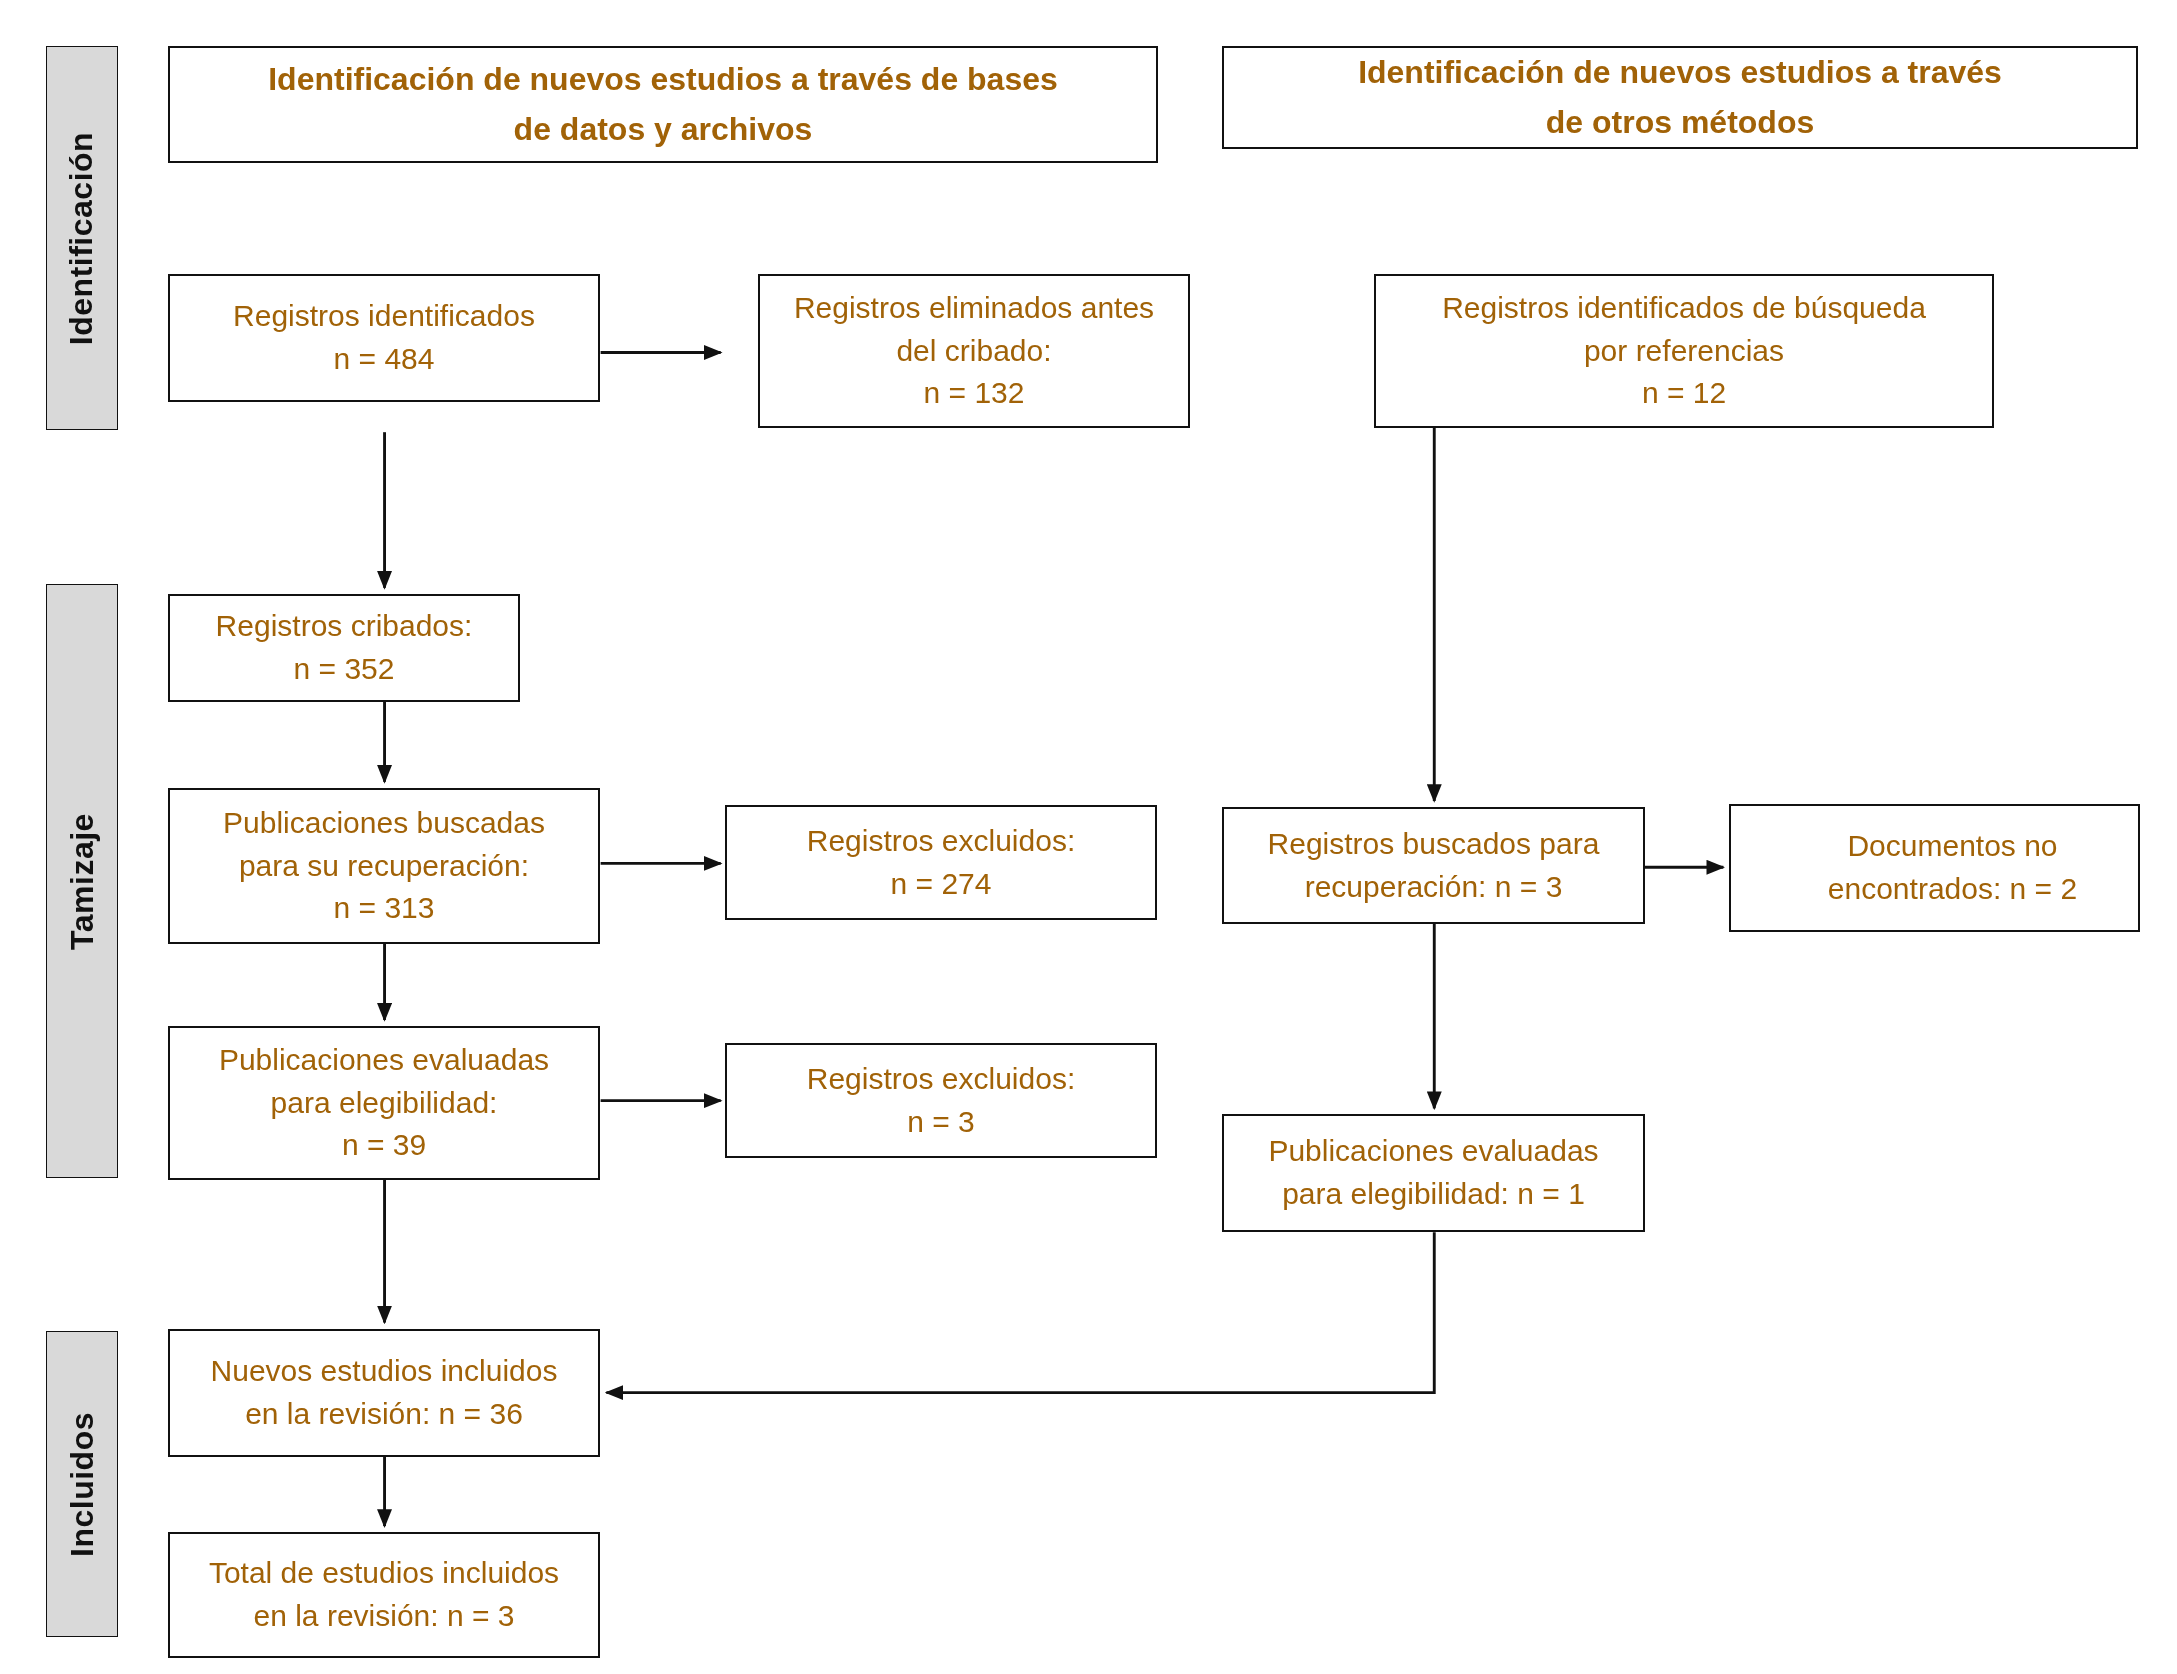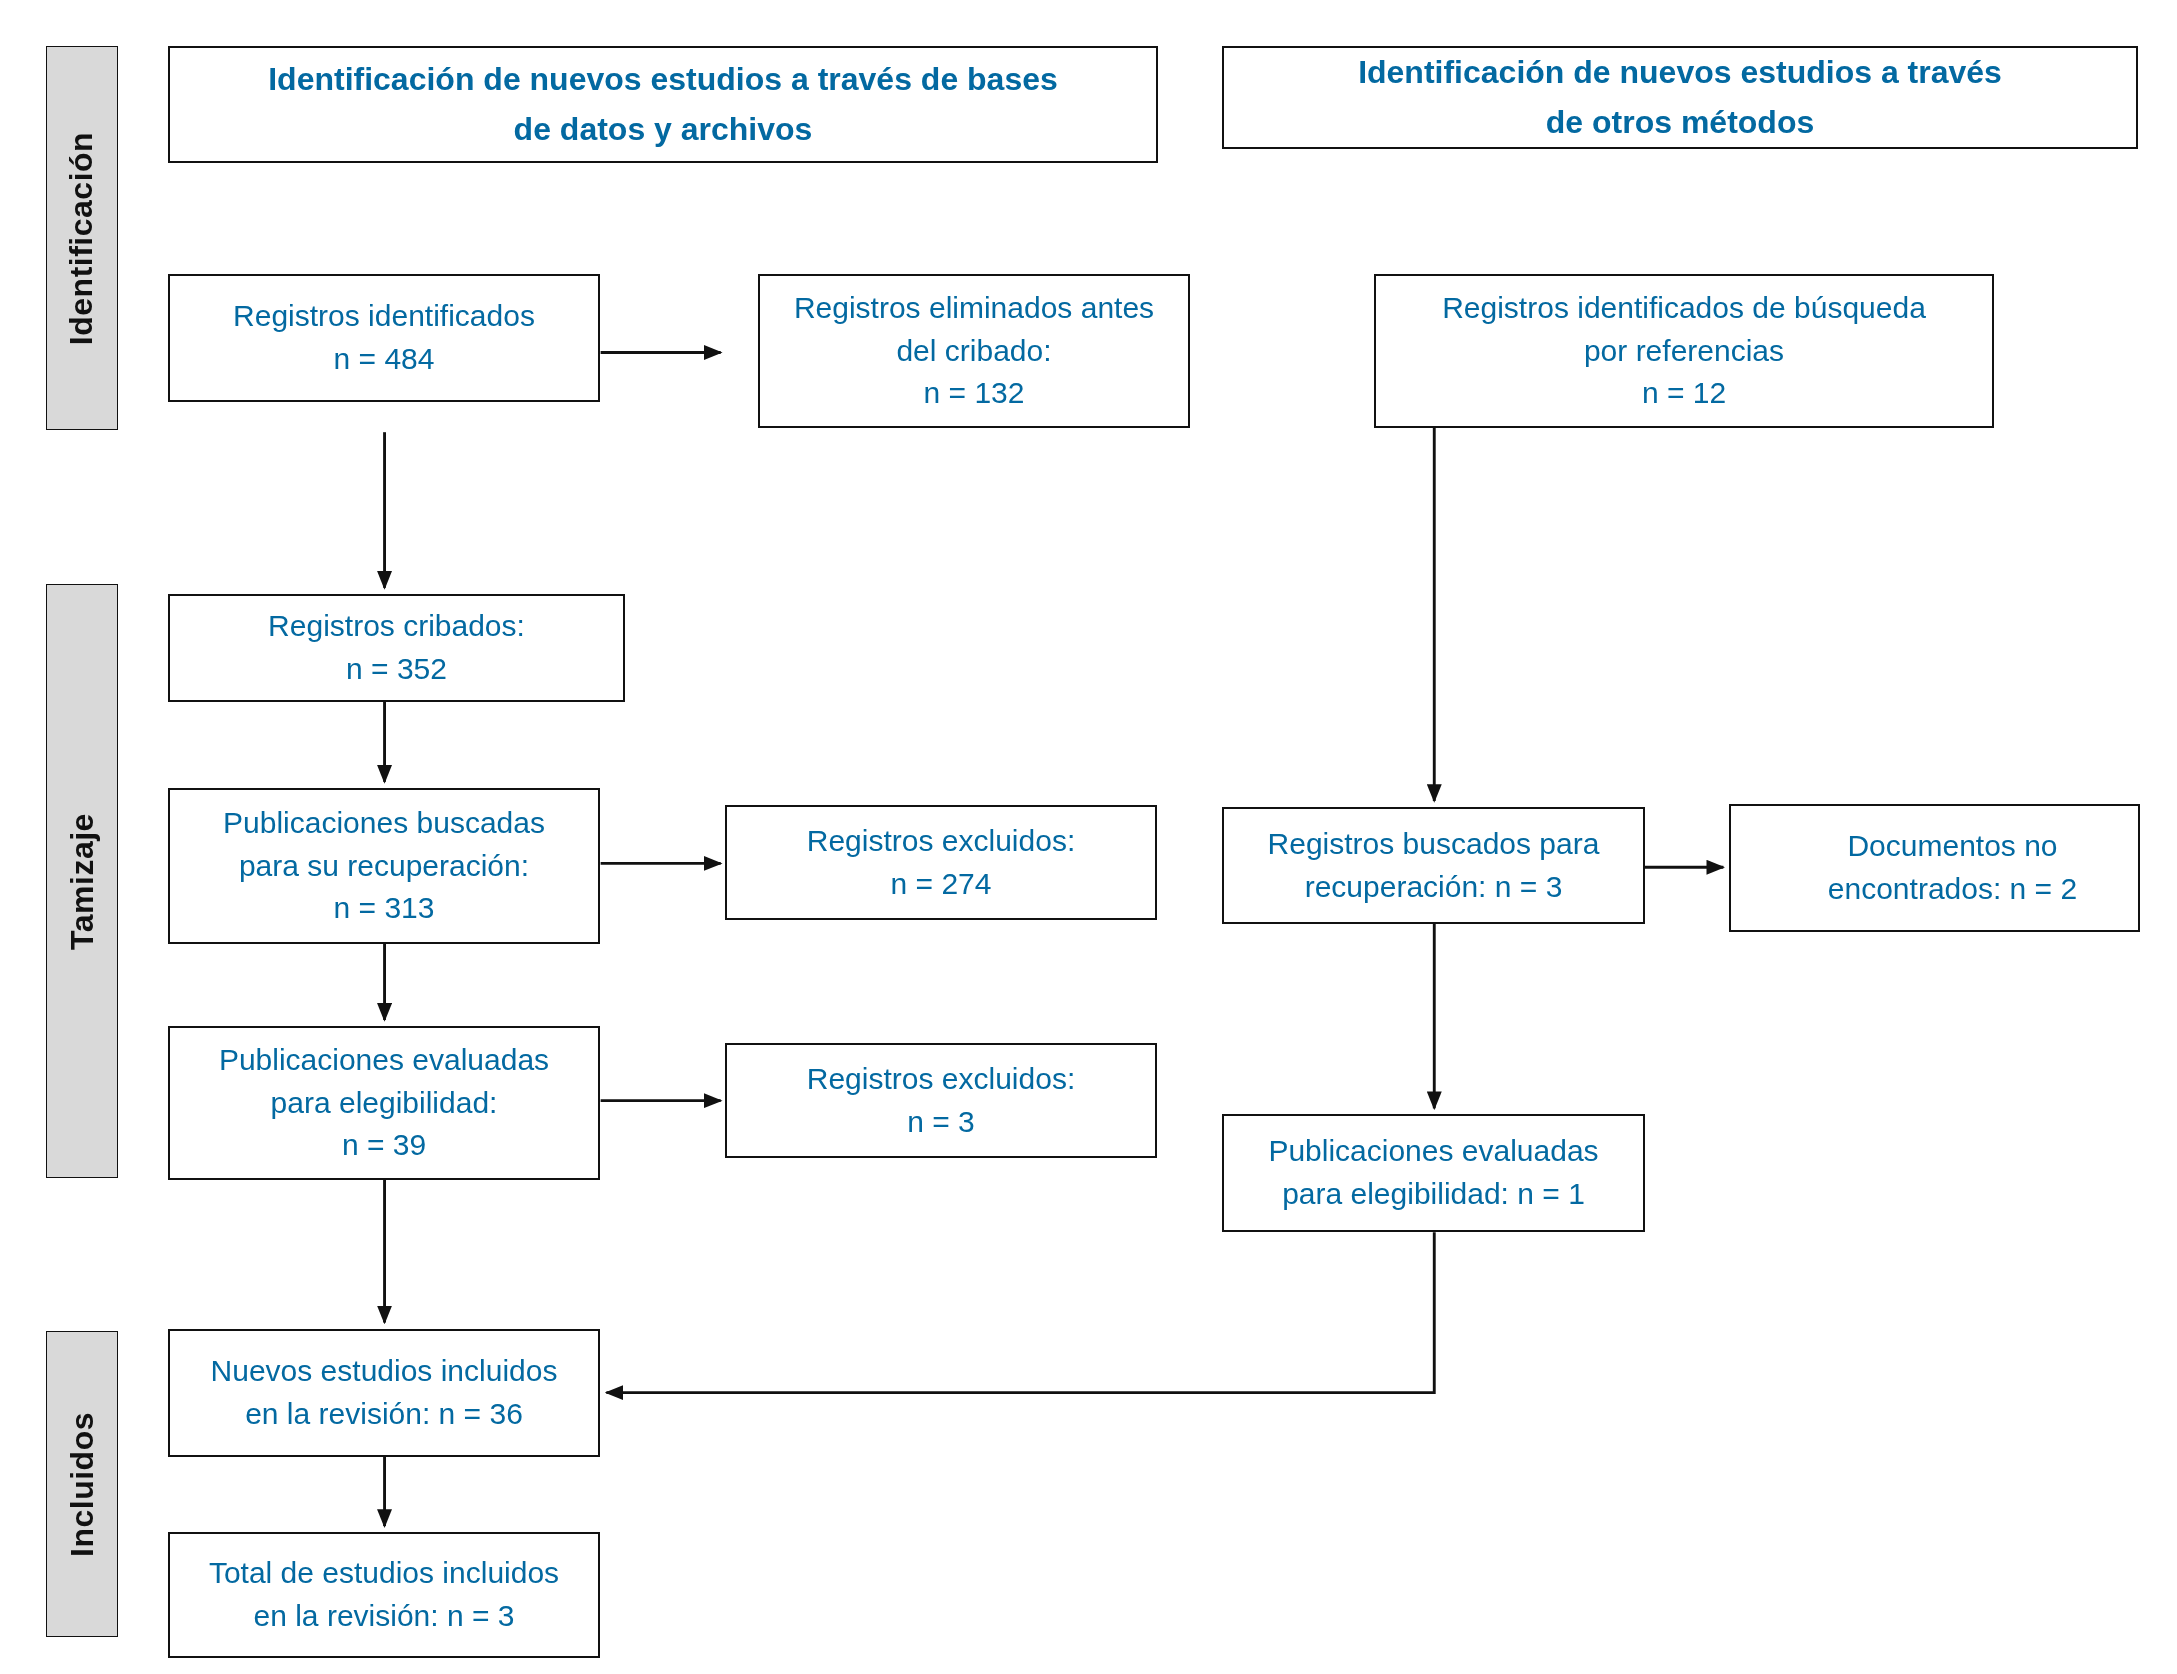--- a/index.html
+++ b/index.html
@@ -31,21 +31,21 @@
     position:absolute;
     background:#ffffff;
     border:2.9px solid var(--border);
     display:flex;
     flex-direction:column;
     align-items:center;
     justify-content:center;
     text-align:center;
     font-size:30px;
     line-height:1.42;
-    color:#0369a1;
+    color:#a16207;
   }
   .box .bl{ white-space:nowrap; }
   .header-box{
     font-weight:bold;
     font-size:32px;
     line-height:1.55;
   }
   .stage-bar{
     position:absolute;
     left:46px;
@@ -66,21 +66,21 @@
   }
   
   #bar-identification{ top:46px;  height:384px; }
   #bar-screening{      top:584px; height:594px; }
   #bar-included{       top:1331px;height:306px; }
   
   #header-databases{    left:168px;  top:46px; width:990px; height:117px; }
   #header-othermethods{ left:1222px; top:46px; width:916px;  height:103px; }
   
   #box-records-identified{   left:168px; top:274px;  width:432px; height:128px; }
-  #box-records-screened{     left:168px; top:594px;  width:457px; height:108px; }
+  #box-records-screened{     left:168px; top:594px;  width:352px; height:108px; }
   #box-reports-sought{       left:168px; top:788px;  width:432px; height:156px; }
   #box-reports-assessed{     left:168px; top:1026px; width:432px; height:154px; }
   #box-new-studies{          left:168px; top:1329px; width:432px; height:128px; }
   #box-total-studies{        left:168px; top:1532px; width:432px; height:126px; }
   
   #box-records-removed{      left:758px; top:274px;  width:432px; height:154px; }
   #box-records-excluded-1{   left:725px; top:805px;  width:432px; height:115px; }
   #box-records-excluded-2{   left:725px; top:1043px; width:432px; height:115px; }
   
   #box-records-identified-refs{ left:1374px; top:274px;  width:620px; height:154px; }

